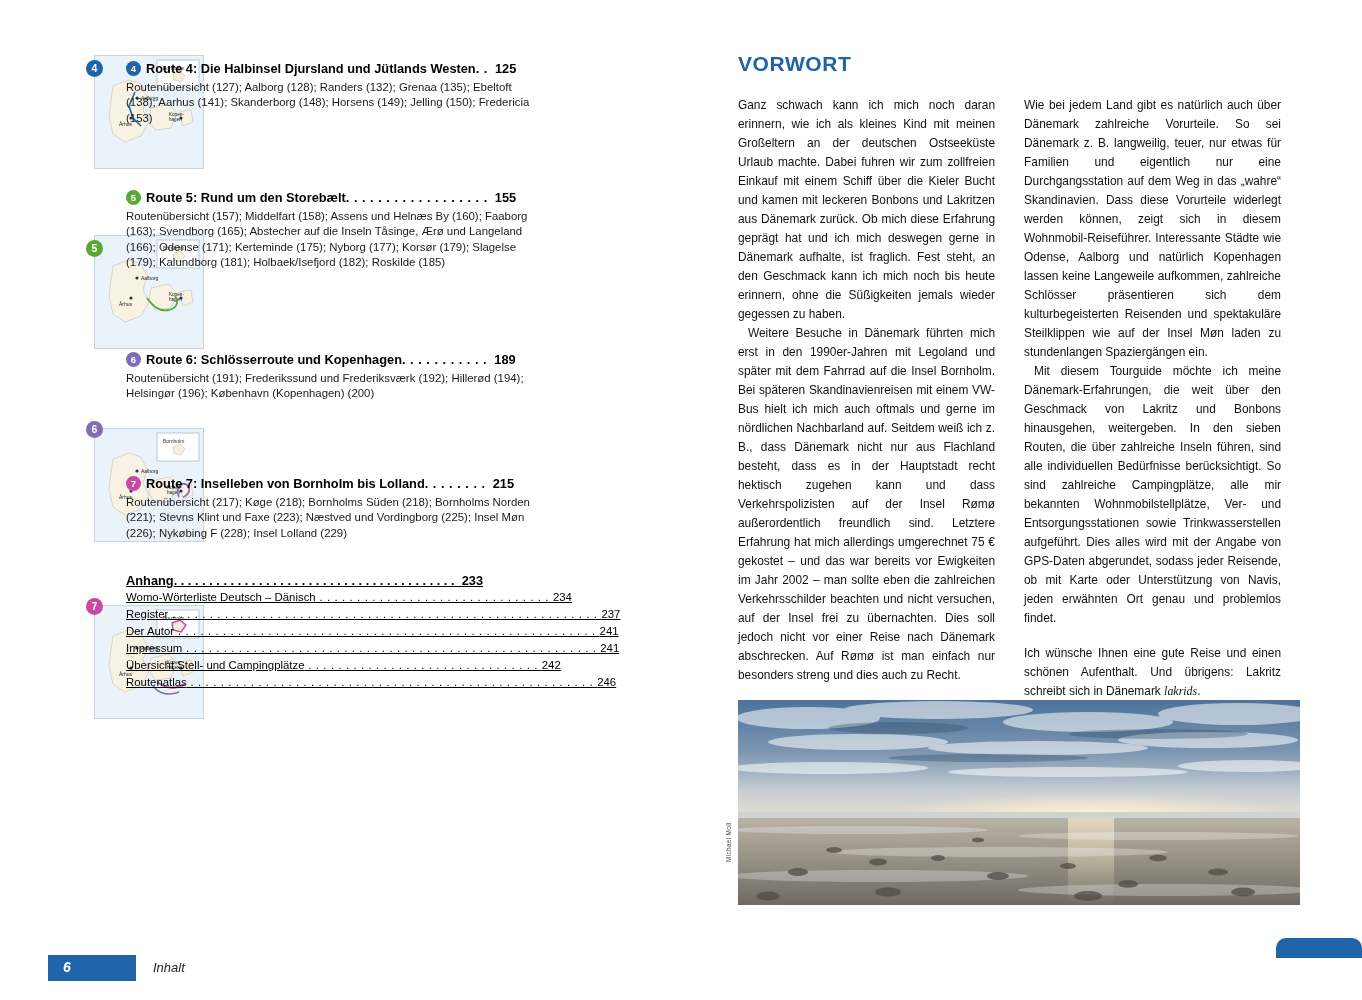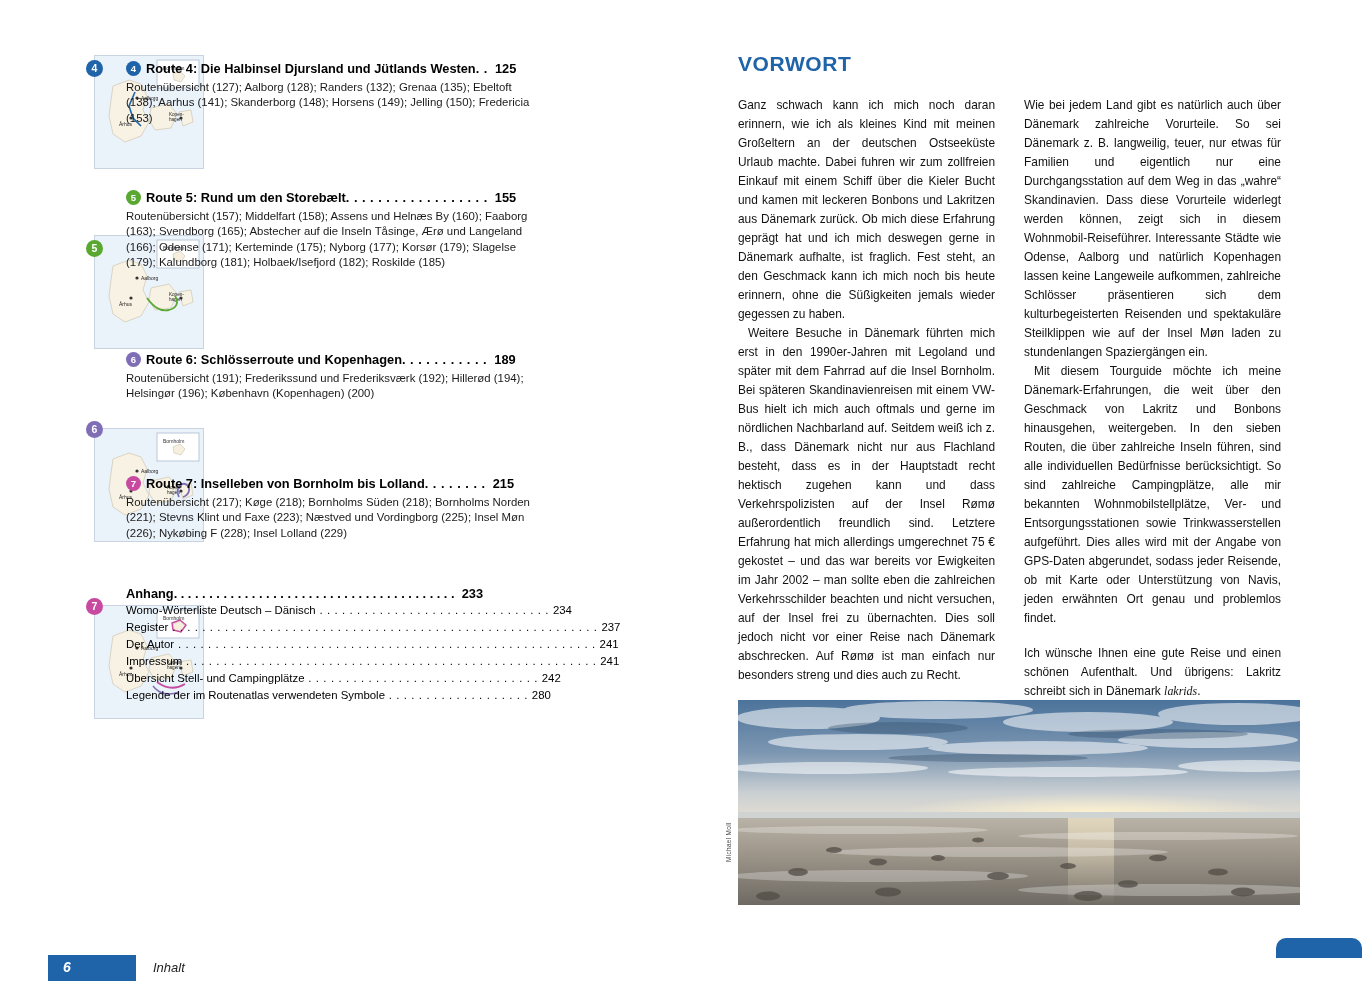--- a/index.html
+++ b/index.html
@@ -321,30 +321,30 @@
     </div>
     <div class="route-badge" style="left:86px; top:598px; background:#c74aa0;">7</div>
 
     <div class="entry" style="top:476px;">
       <div class="entry-title">
         <span class="badge-inline" style="background:#c74aa0;">7</span><span>Route 7: Inselleben von Bornholm bis Lolland</span><span class="dots">. . . . . . . .</span>&nbsp;&nbsp;<span class="pg">215</span>
       </div>
       <div class="entry-body">Routenübersicht (217); Køge (218); Bornholms Süden (218); Bornholms Norden (221); Stevns Klint und Faxe (223); Næstved und Vordingborg (225); Insel Møn (226); Nykøbing F (228); Insel Lolland (229)</div>
     </div>
 
-    <div class="appendix" style="top:585px;">
+    <div class="appendix" style="top:572px;text-decoration:underline;">
       <div class="appendix-head">
         <span>Anhang</span><span class="lead">. . . . . . . . . . . . . . . . . . . . . . . . . . . . . . . . . . . . . . . .</span>&nbsp;&nbsp;<span>233</span>
       </div>
       <div class="ap-row"><span>Womo-Wörterliste Deutsch – Dänisch</span><span class="lead"> . . . . . . . . . . . . . . . . . . . . . . . . . . . . . . . </span><span>234</span></div>
       <div class="ap-row"><span>Register</span><span class="lead"> . . . . . . . . . . . . . . . . . . . . . . . . . . . . . . . . . . . . . . . . . . . . . . . . . . . . . . . . . </span><span>237</span></div>
       <div class="ap-row"><span>Der Autor</span><span class="lead"> . . . . . . . . . . . . . . . . . . . . . . . . . . . . . . . . . . . . . . . . . . . . . . . . . . . . . . . . </span><span>241</span></div>
       <div class="ap-row"><span>Impressum</span><span class="lead"> . . . . . . . . . . . . . . . . . . . . . . . . . . . . . . . . . . . . . . . . . . . . . . . . . . . . . . . </span><span>241</span></div>
       <div class="ap-row"><span>Übersicht Stell- und Campingplätze</span><span class="lead"> . . . . . . . . . . . . . . . . . . . . . . . . . . . . . . . </span><span>242</span></div>
-      <div class="ap-row"><span>Legende der im Routenatlas verwendeten Symbole</span><span class="lead"> . . . . . . . . . . . . . . . . . . . </span><span>280</span></div>
+      <div class="ap-row"><span>Routenatlas</span><span class="lead"> . . . . . . . . . . . . . . . . . . . . . . . . . . . . . . . . . . . . . . . . . . . . . . . . . . . . . . </span><span>246</span></div>
     </div>
 
     <div class="footer-left">
       <div class="bar"></div>
       <div class="white"></div>
       <div class="num">6</div>
       <div class="label">Inhalt</div>
     </div>
   </div>
 

